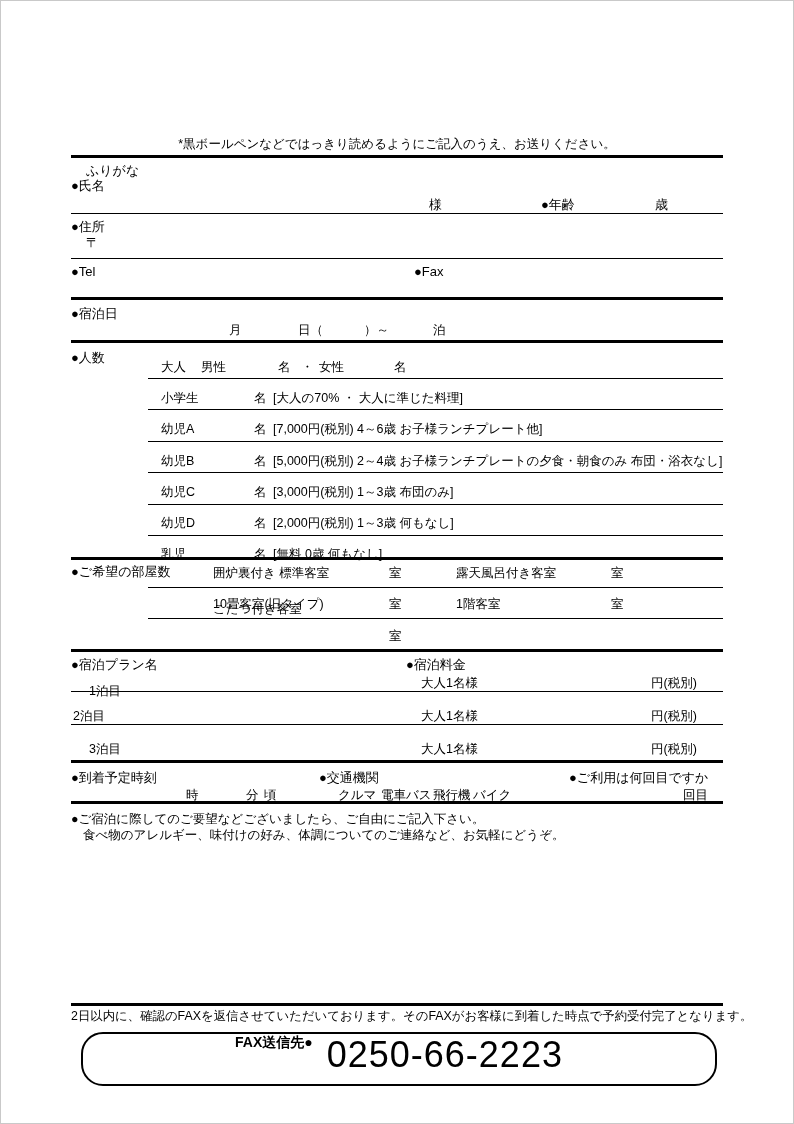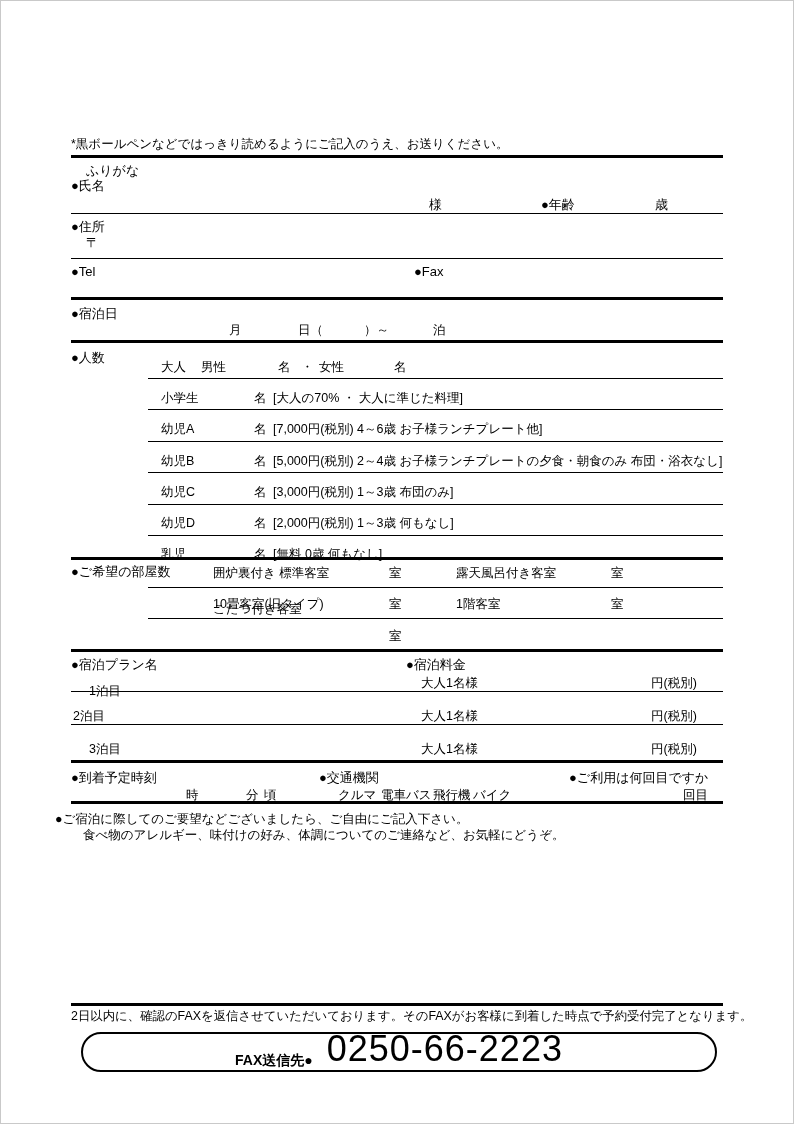--- a/index.html
+++ b/index.html
@@ -21,26 +21,26 @@
   .line-thin  { position:absolute; height:1px; background:#000; }
   .line-thick { position:absolute; height:3px; background:#000; }
   .title-pill {
     position:absolute; left:80px; top:75px; width:636px; height:31px;
     background:#000; border-radius:17px;
     display:flex; align-items:center; justify-content:center;
     color:#fff; font-weight:bold; font-size:20px; letter-spacing:1px;
   }
   .instruction {
     position:absolute; left:70px; top:135px; width:652px;
-    font-size:12.5px;
+    text-align:center; font-size:12.5px;
   }
   .fax-pill {
-    position:absolute; left:80px; top:1031px; width:636px; height:40px;
+    position:absolute; left:80px; top:1031px; width:636px; height:54px;
     border:2px solid #000; border-radius:22px; box-sizing:border-box;
-    display:flex; align-items:flex-end; justify-content:center;
+    display:flex; align-items:flex-start; justify-content:center;
   }
   .fax-label { font-size:14px; font-weight:bold; margin-right:14px; }
   .fax-number { font-size:36px; letter-spacing:1px; }
   .footer-note {
     position:absolute; left:70px; top:1007px; width:660px;
     font-size:12.4px; white-space:nowrap;
   }
 </style>
 </head>
 <body>
@@ -156,21 +156,21 @@
   <span class="abs row-text" style="left:185px; top:786px;">時</span>
   <span class="abs row-text" style="left:245px; top:786px;">分</span>
   <span class="abs row-text" style="left:263px; top:786px;">頃</span>
   <span class="abs row-text" style="left:337px; top:786px;">クルマ</span>
   <span class="abs row-text" style="left:380px; top:786px;">電車バス</span>
   <span class="abs row-text" style="left:432px; top:786px;">飛行機</span>
   <span class="abs row-text" style="left:472px; top:786px;">バイク</span>
   <span class="abs row-text" style="left:682px; top:786px;">回目</span>
   <div class="line-thick" style="left:70px; top:800px; width:652px;"></div>
 
-  <span class="abs row-text" style="left:54px; top:810px;text-align:right;">●ご宿泊に際してのご要望などございましたら、ご自由にご記入下さい。</span>
+  <span class="abs row-text" style="left:70px; top:810px;text-align:right;">●ご宿泊に際してのご要望などございましたら、ご自由にご記入下さい。</span>
   <span class="abs row-text" style="left:82px; top:826px;">食べ物のアレルギー、味付けの好み、体調についてのご連絡など、お気軽にどうぞ。</span>
 
   <div class="line-thick" style="left:70px; top:1002px; width:652px;"></div>
   <div class="footer-note">2日以内に、確認のFAXを返信させていただいております。そのFAXがお客様に到着した時点で予約受付完了となります。</div>
 
   <div class="fax-pill">
     <span class="fax-label">FAX送信先●</span>
     <span class="fax-number">0250-66-2223</span>
   </div>
 

